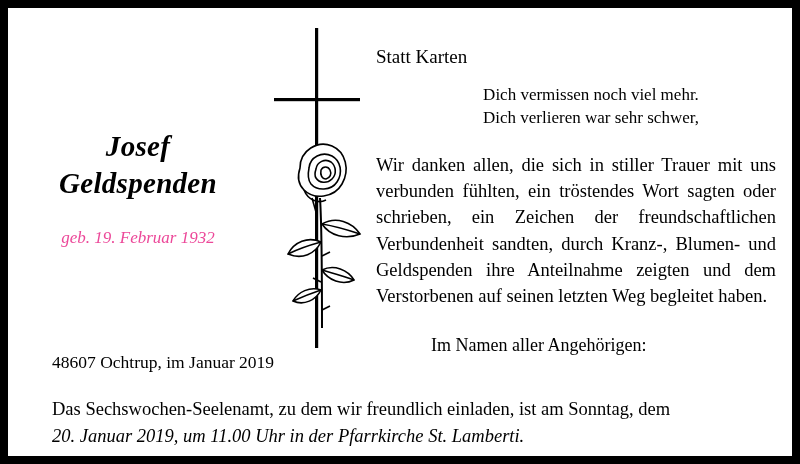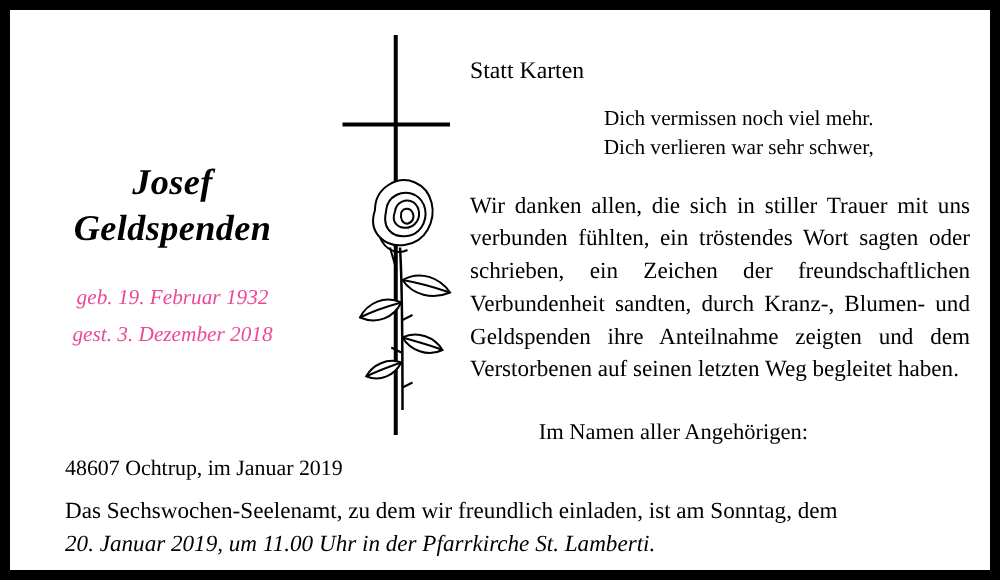--- a/index.html
+++ b/index.html
@@ -94,21 +94,21 @@
   .signer {
     font-size: 19px;
     text-align: center;
     margin: 12px 0 0 0;
     padding-left: 30px;
   }
   
   .place-line {
     position: absolute;
     left: 44px;
-    top: 356px;
+    top: 344px;
     font-size: 17.5px;
   }
   .footer {
     position: absolute;
     left: 44px;
     top: 388px;
     width: 700px;
     font-size: 18.5px;
     line-height: 1.45;
     text-align: justify;
@@ -121,21 +121,20 @@
 
 <div class="card">
 
   <div class="left-col">
     <div class="name">
       <div>Josef</div>
       <div>Geldspenden</div>
     </div>
     <div class="dates">
       <div>geb. 19. Februar 1932</div>
-      <div>gest. 3. Dezember 2018</div>
     </div>
   </div>
 
   <div class="graphic">
     <svg width="118" height="320" viewBox="0 0 118 320" xmlns="http://www.w3.org/2000/svg">
 
       <g>
         <rect x="55" y="0" width="3.2" height="320" fill="#000"></rect>
         <rect x="14" y="70" width="86" height="3.2" fill="#000"></rect>
       </g>

